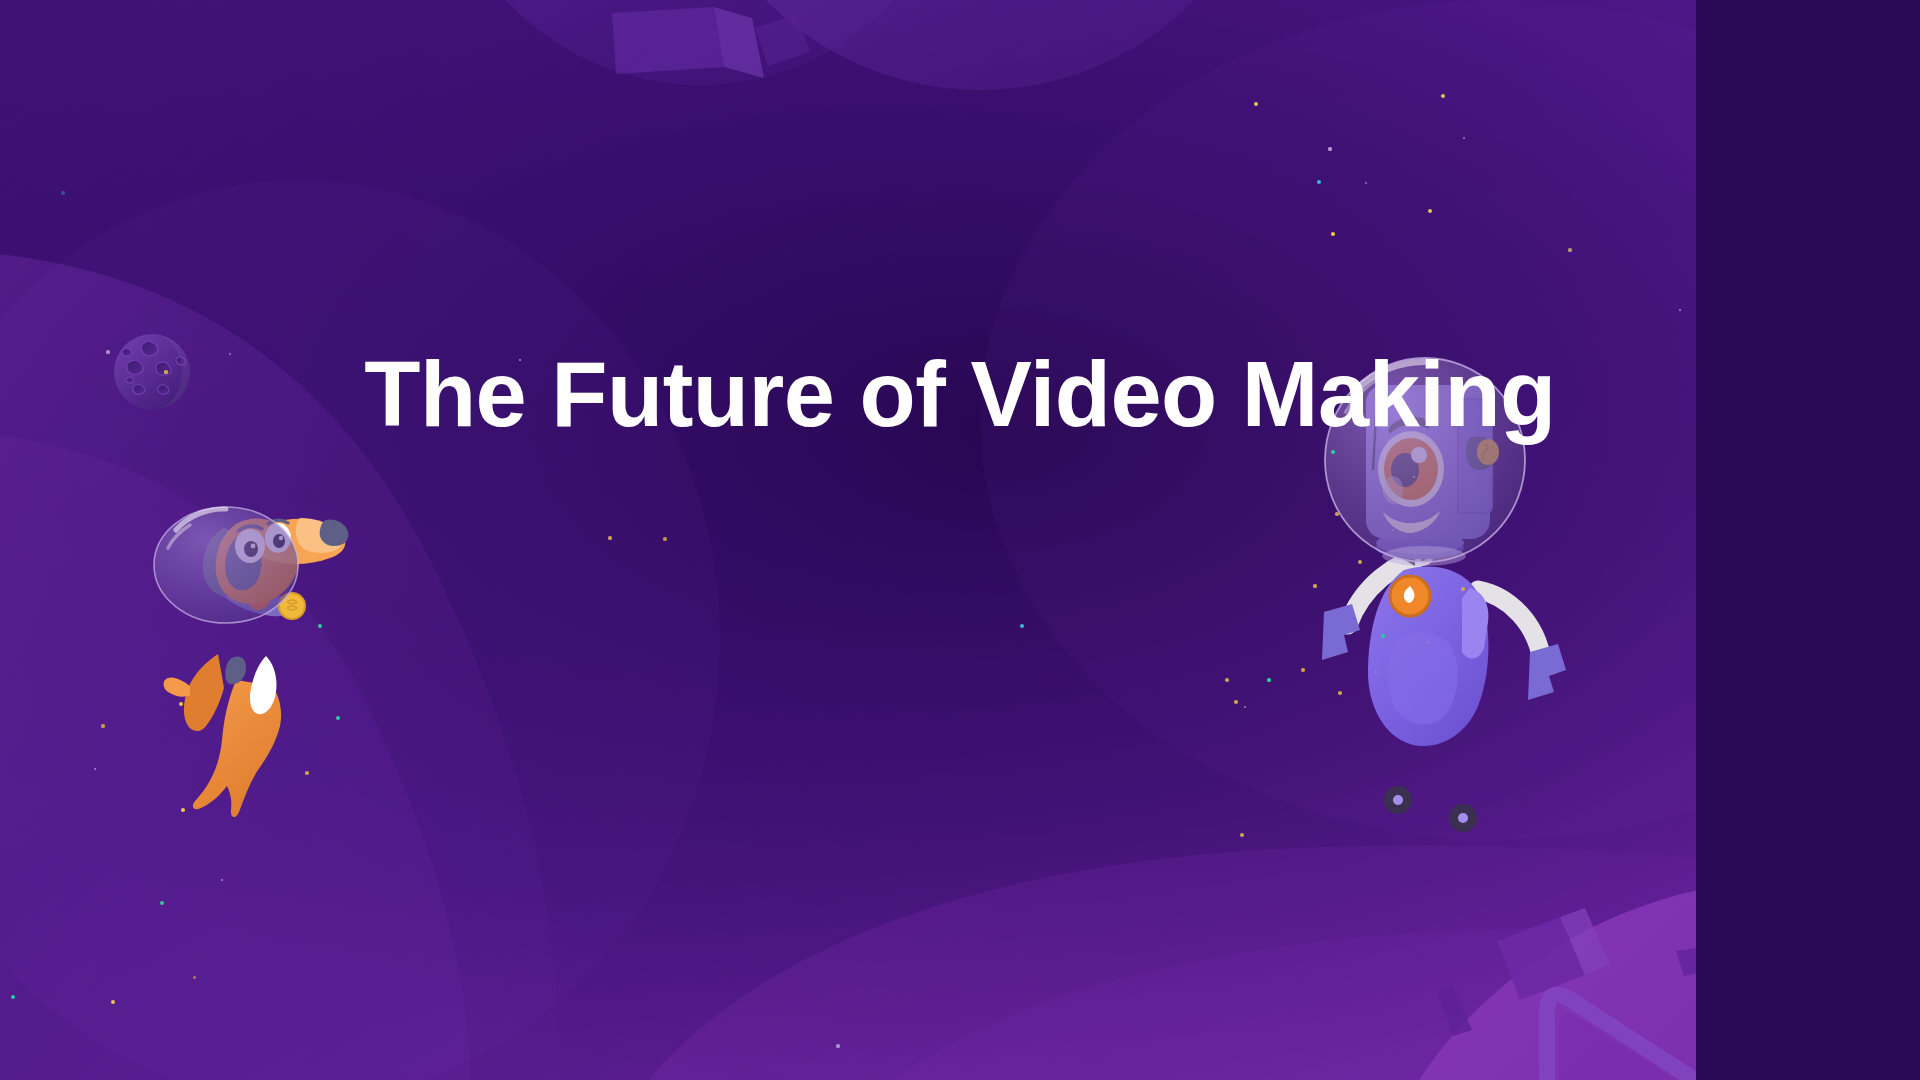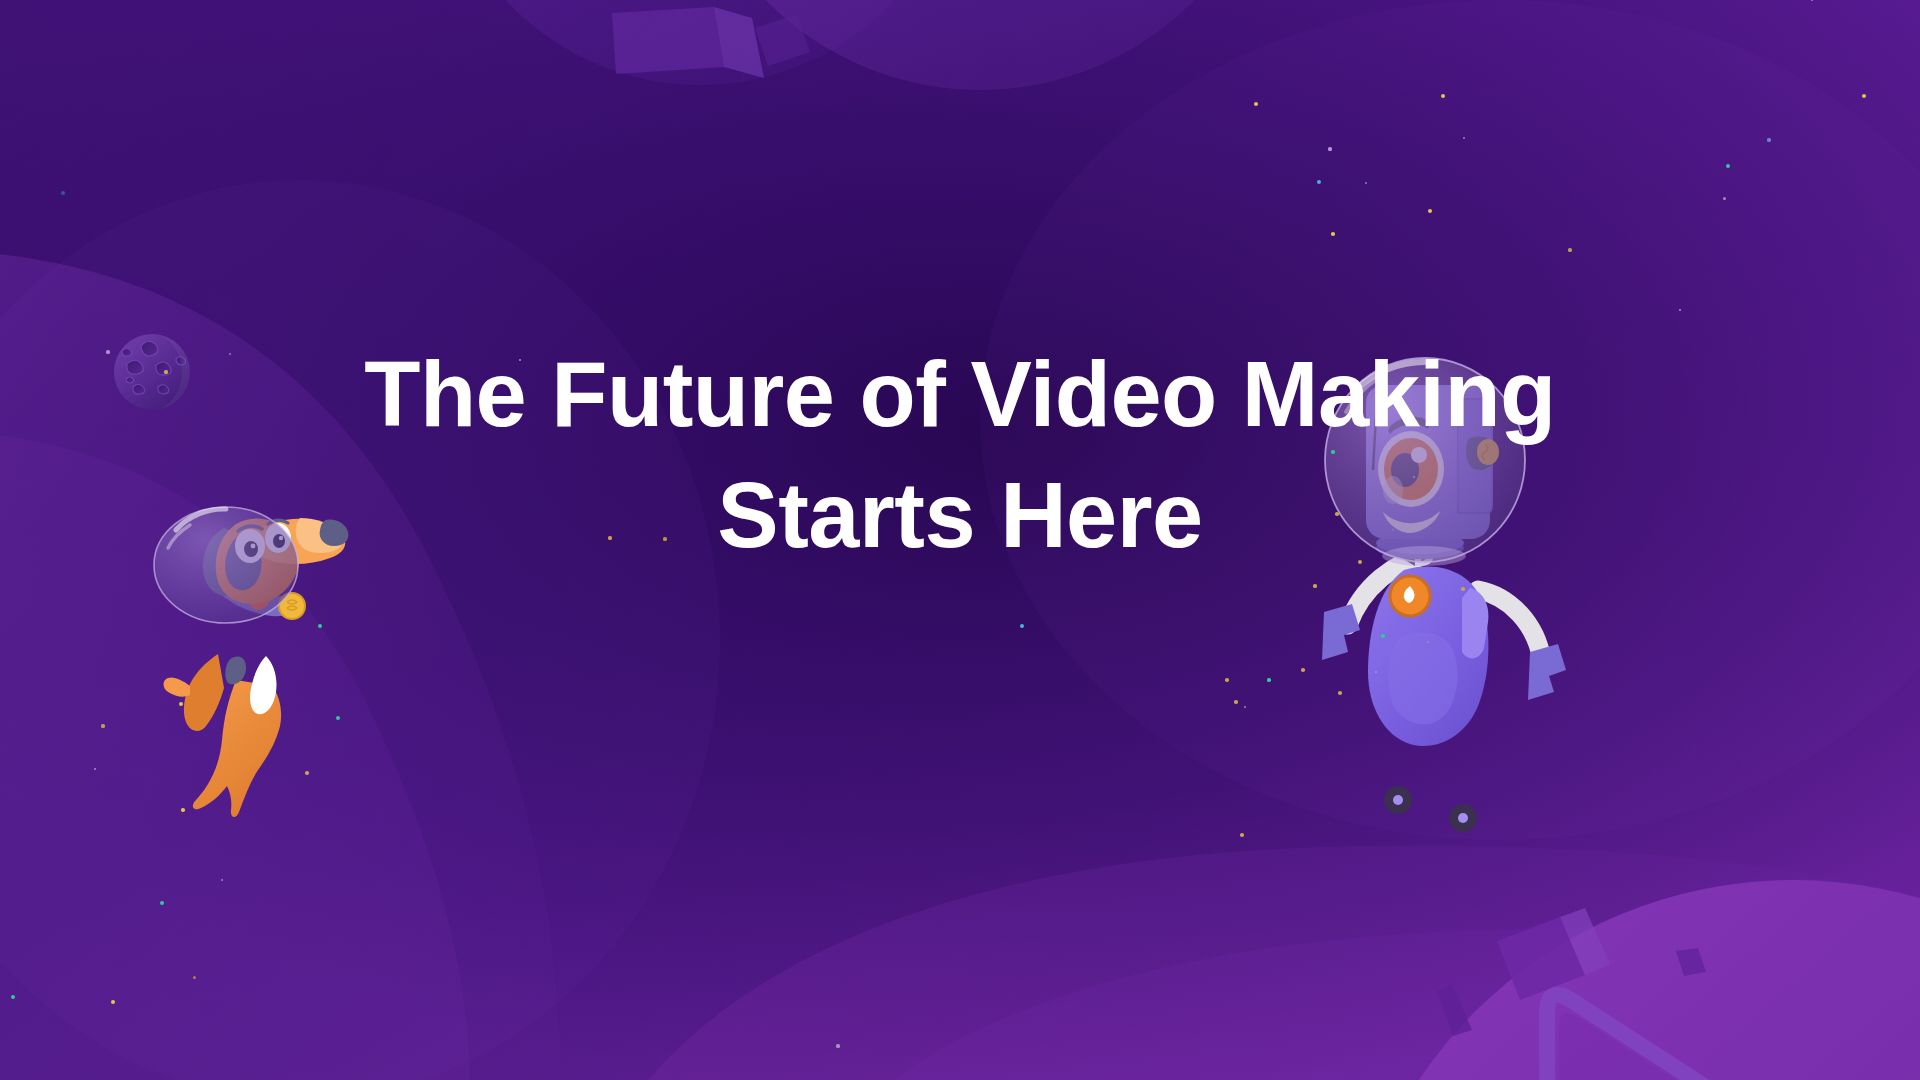--- a/index.html
+++ b/index.html
@@ -2,21 +2,21 @@
 <html><head>
 <meta charset="utf-8">
 <style>
   html, body {
     margin: 0;
     padding: 0;
     background: #2a0a55;
   }
   #stage {
     position: relative;
-    width: 1920px;
+    width: 1696px;
     height: 1080px;
     overflow: hidden;
     font-family: "Liberation Sans", sans-serif;
     background: #4d7c0f;
   }
   #bg-svg, #art-svg {
     position: absolute;
     inset: 0;
     width: 1920px;
     height: 1080px;
@@ -403,16 +403,15 @@
         <path d="M 1358,388 C 1375,372 1400,362 1424,362" stroke="#ffffff" stroke-width="6" fill="none" stroke-linecap="round" opacity="0.50"></path>
         <path d="M 1346,412 C 1354,398 1366,386 1378,378" stroke="#ffffff" stroke-width="4" fill="none" stroke-linecap="round" opacity="0.33"></path>
 
         <ellipse cx="1424" cy="556" rx="42" ry="10" fill="#b9a4dd" opacity="0.45"></ellipse>
       </g>
     </g>
   </svg>
 
   <h1 id="headline">
     <span class="hl-line">The Future of Video Making</span>
-    <span class="hl-line">Starts Here</span>
   </h1>
 
 </div>
 
 </body></html>

